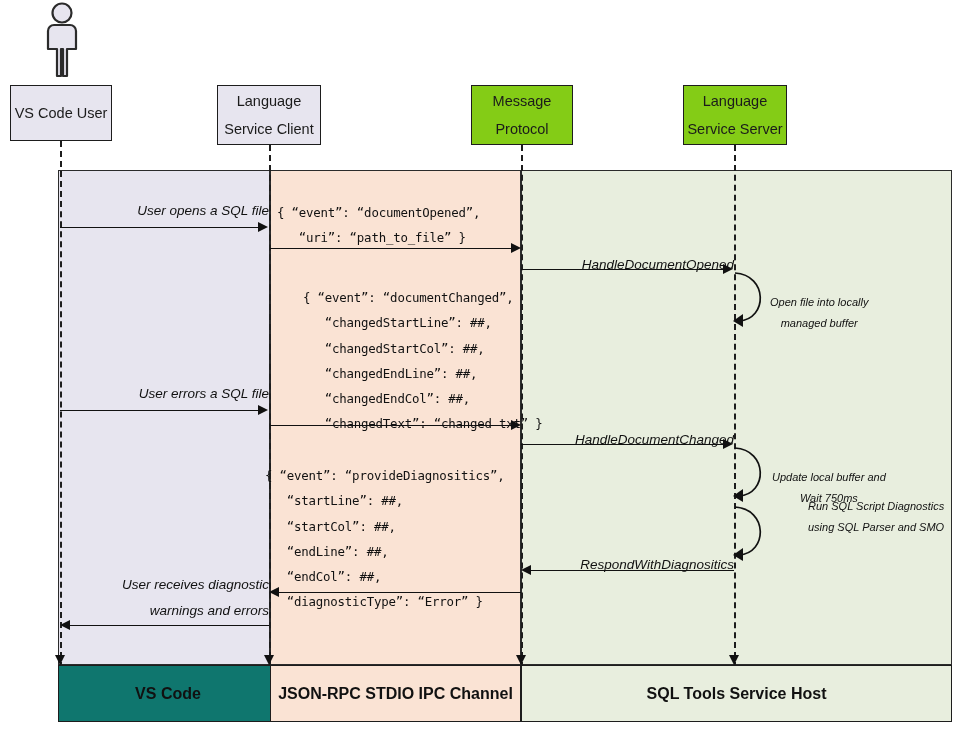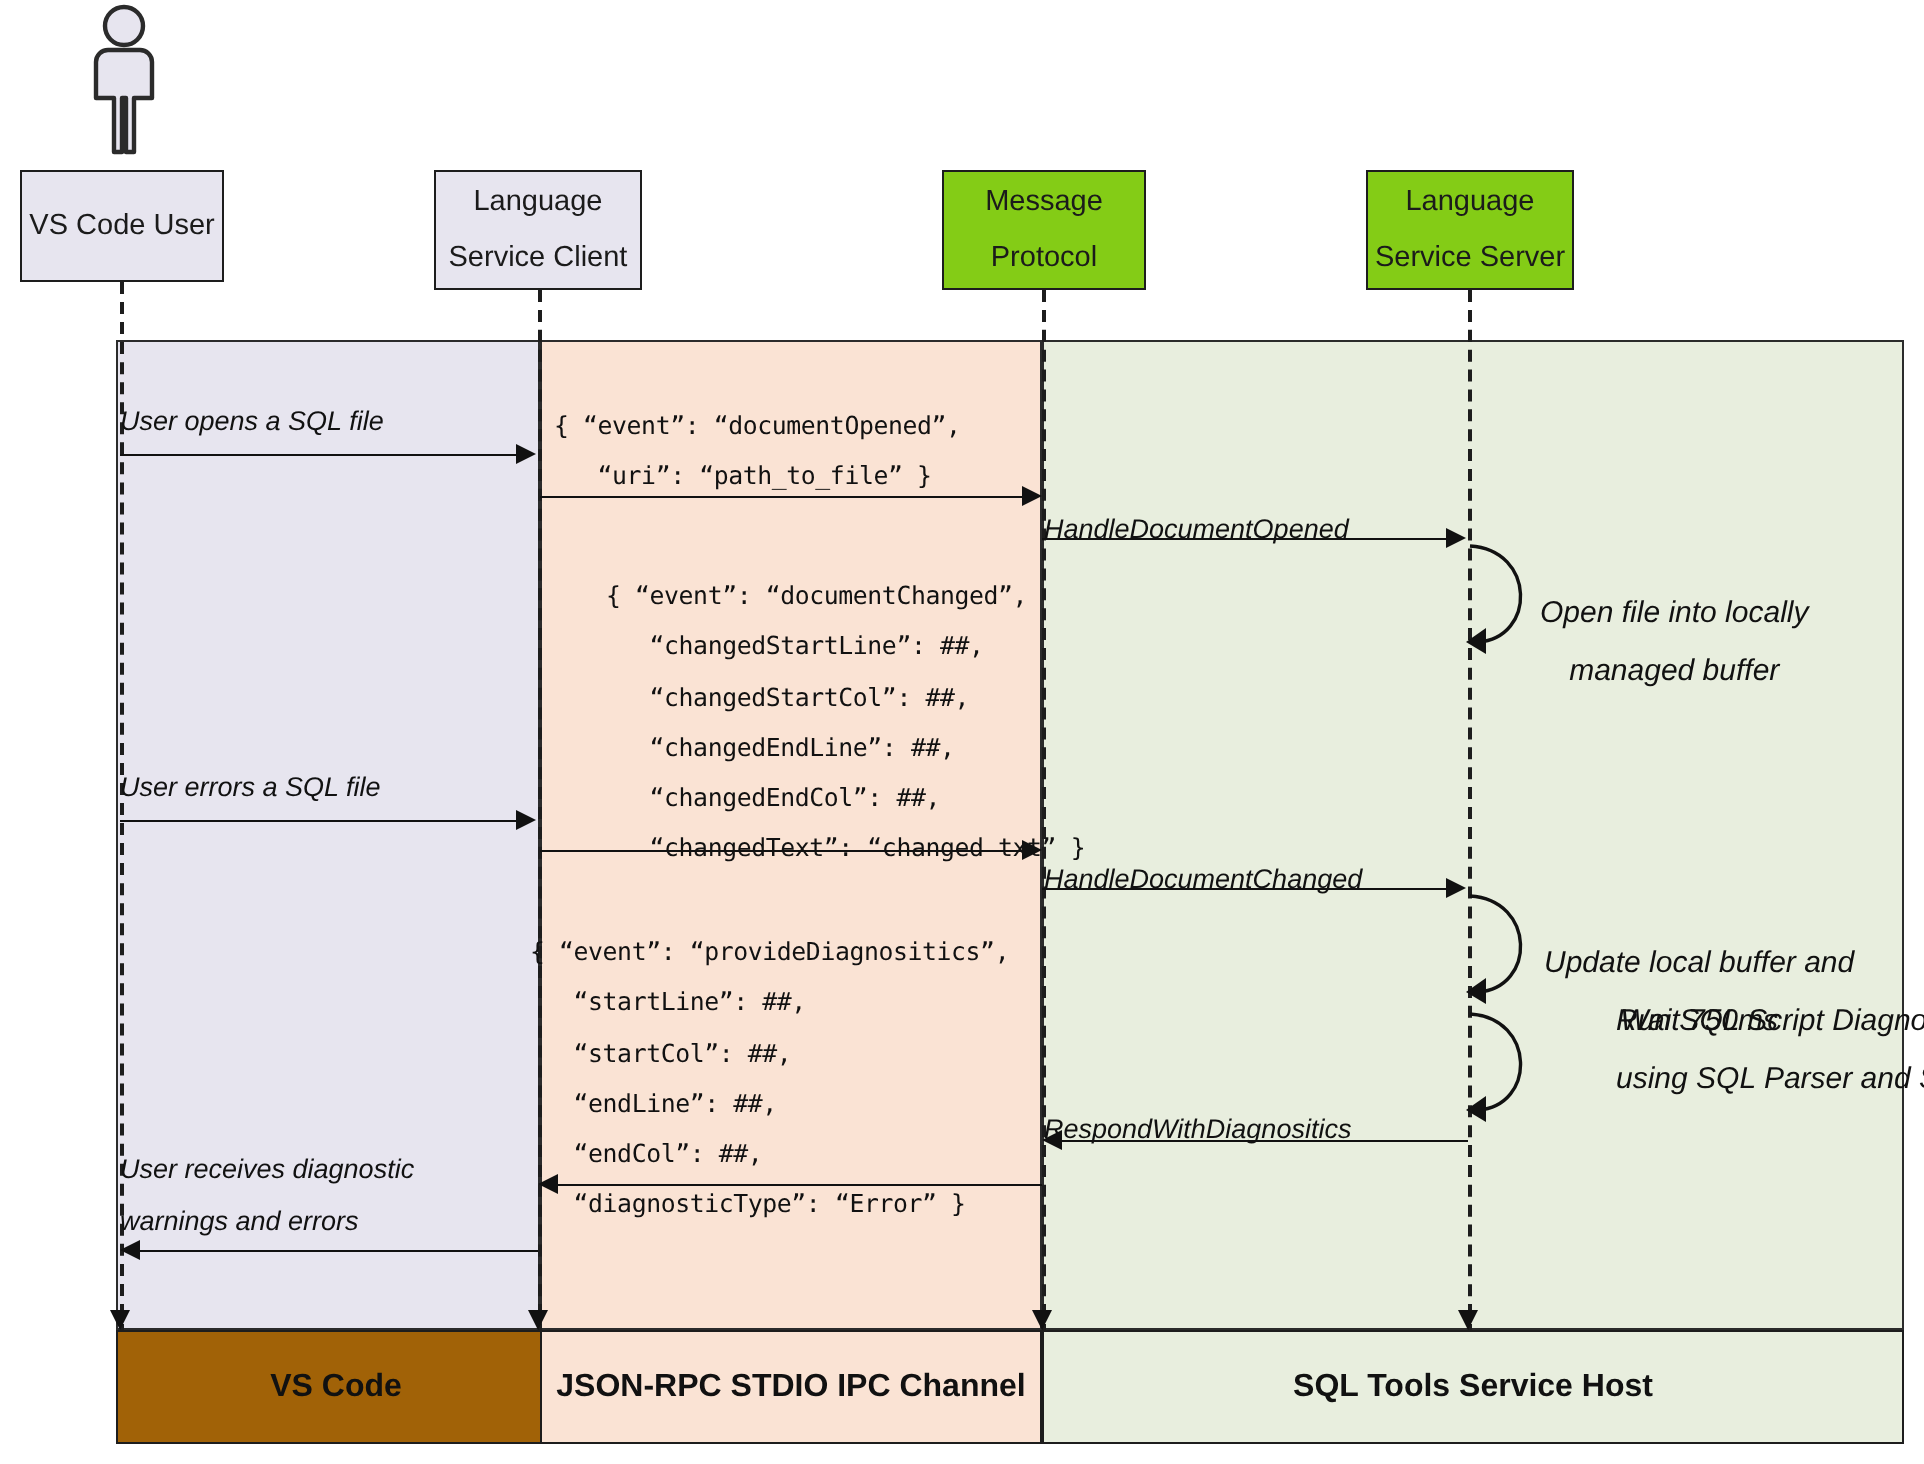--- a/index.html
+++ b/index.html
@@ -26,32 +26,32 @@
 
   .msg{position:absolute;height:0;border-top:1.6px solid #111;}
   .arrow-r, .arrow-l{position:absolute;width:0;height:0;border-top:5.5px solid transparent;
        border-bottom:5.5px solid transparent;}
   .arrow-r{border-left:10px solid #111;}
   .arrow-l{border-right:10px solid #111;}
   .arrow-d{position:absolute;width:0;height:0;border-left:5.5px solid transparent;
        border-right:5.5px solid transparent;border-top:10px solid #111;}
 
   .mlabel{position:absolute;font-style:italic;font-size:13.5px;color:#111;
-          text-align:left;line-height:1.9;white-space:nowrap;}
+          text-align:right;line-height:1.9;white-space:nowrap;}
 
   .json{position:absolute;font-family:"DejaVu Sans Mono",monospace;font-size:12.4px;
         color:#111;line-height:25.3px;white-space:pre;letter-spacing:-0.2px;}
 
-  .note{position:absolute;font-style:italic;font-size:15px;color:#111;
+  .note{position:absolute;font-style:italic;font-size:11px;color:#111;
         line-height:1.95;text-align:center;white-space:nowrap;}
 
   .foot{position:absolute;box-sizing:border-box;border:1.6px solid #1d1d1d;
         display:flex;align-items:center;justify-content:center;
         font-weight:bold;font-size:16px;color:#111;}
-  #foot-vscode{left:58px;top:665px;width:220px;height:57px;background:#a16207;}
+  #foot-vscode{left:58px;top:665px;width:220px;height:57px;background:#0f766e;}
   #foot-ipc{left:270px;top:665px;width:251px;height:57px;background:#fae3d4;}
   #foot-host{left:521px;top:665px;width:431px;height:57px;background:#e8eede;}
 
   svg{overflow:visible;}
 </style>
 </head>
 <body>
 
 <div id="canvas">
 

